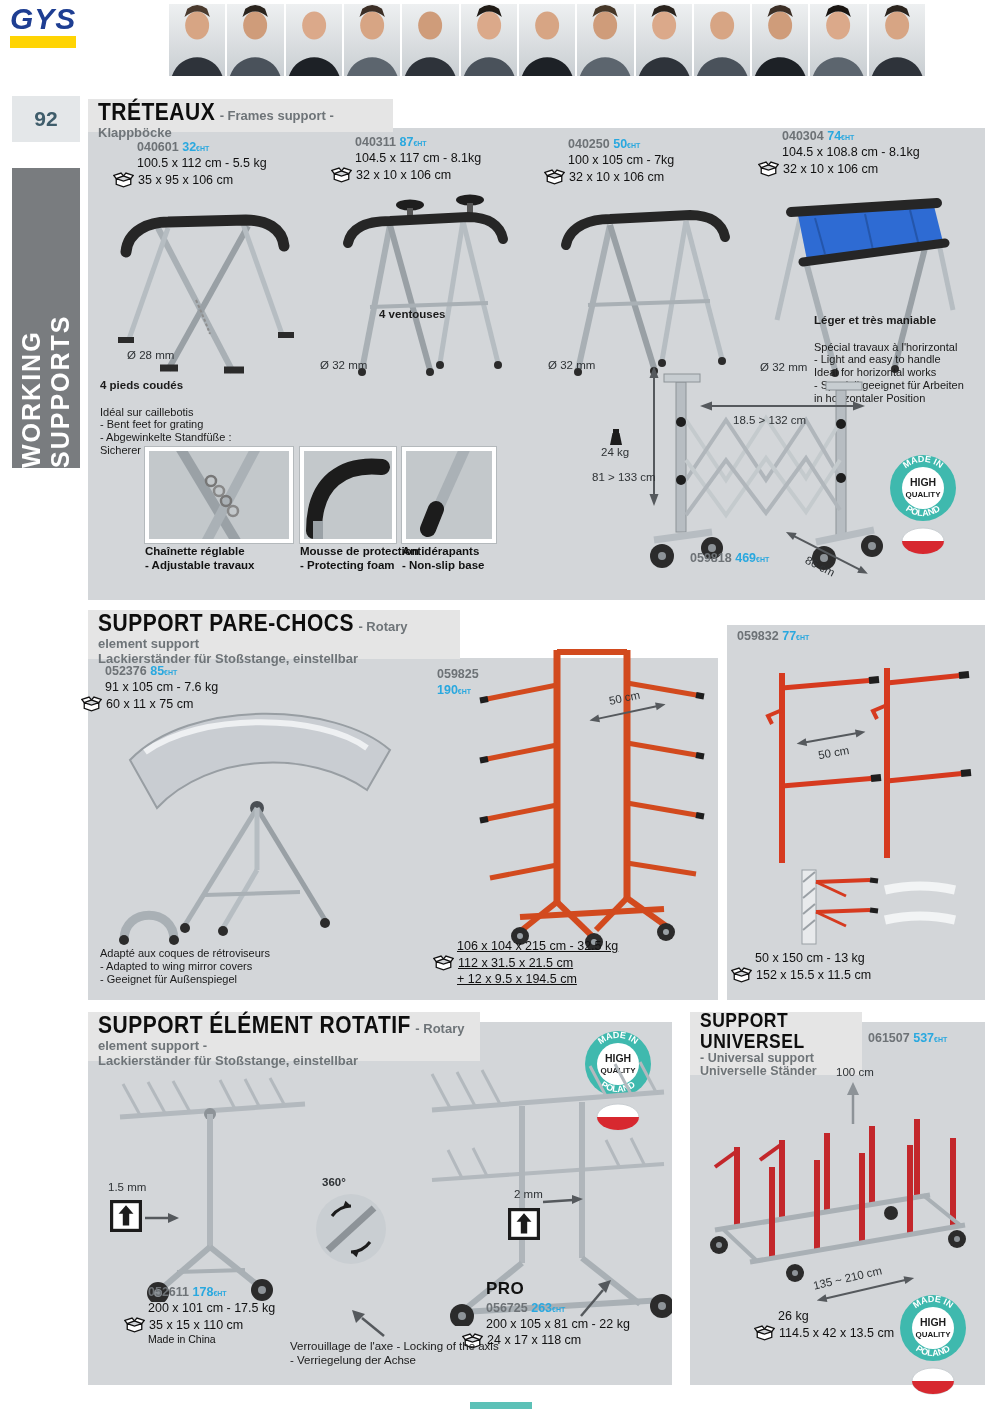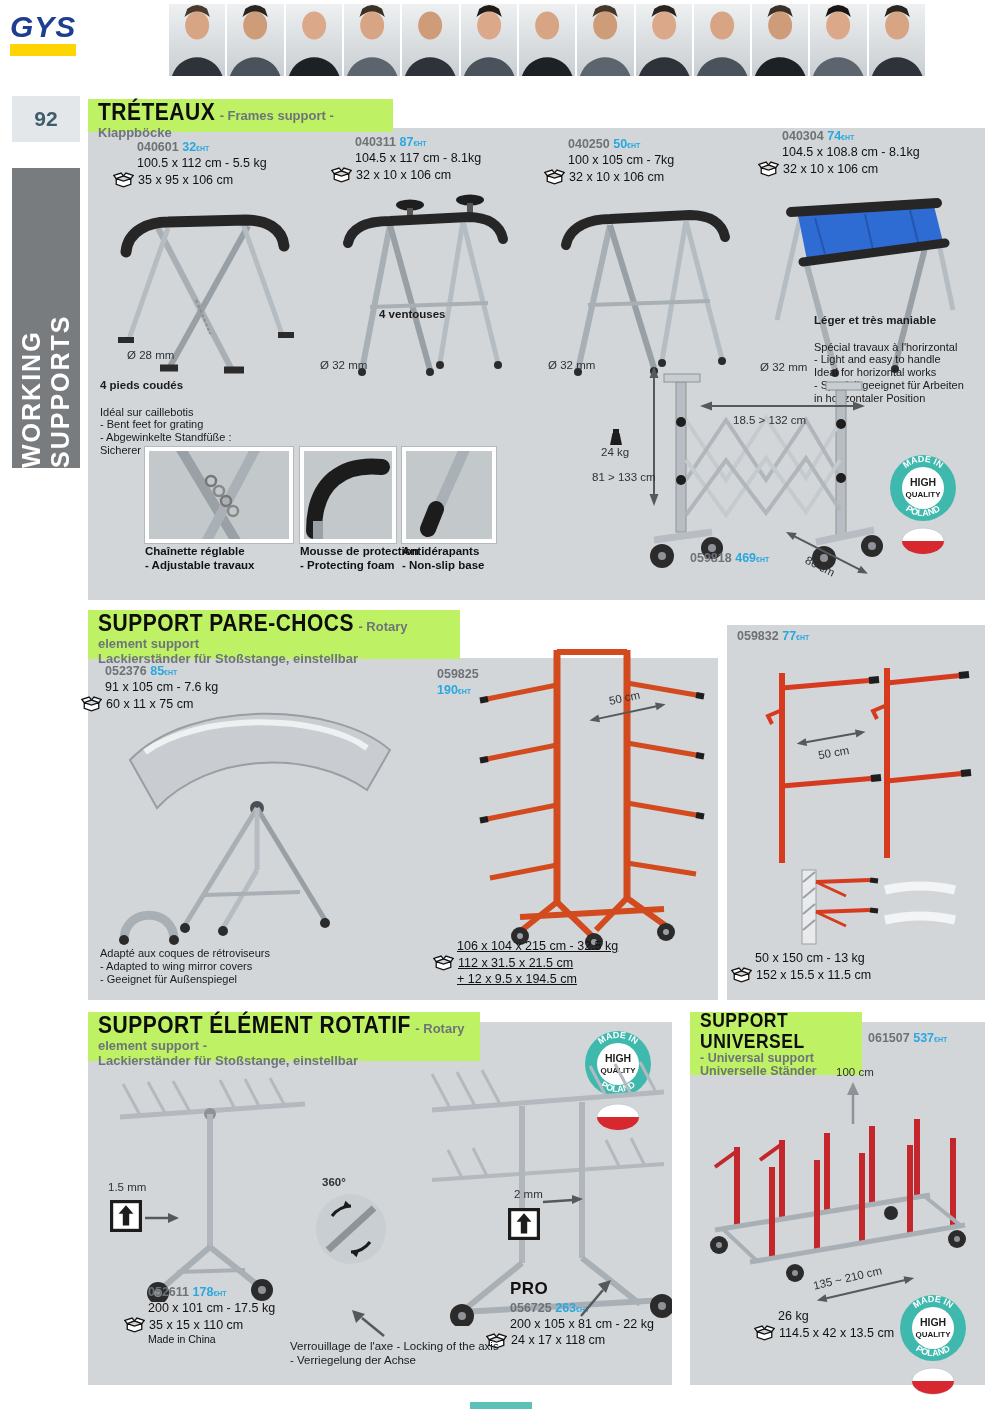--- a/index.html
+++ b/index.html
@@ -1,20 +1,20 @@
 <!DOCTYPE html>
 <html><head>
 <meta charset="utf-8">
 <style>
   html,body{margin:0;padding:0;}
   body{width:1000px;height:1414px;position:relative;background:#fff;
        font-family:"Liberation Sans","DejaVu Sans",sans-serif;color:#111;overflow:hidden;}
   .abs{position:absolute;}
   .panel{position:absolute;background:#d3d6d9;}
-  .sec-hdr{position:absolute;background:#bef264;padding:3px 10px 4px 10px;line-height:1.05;}
+  .sec-hdr{position:absolute;background:#e5e5e5;padding:3px 10px 4px 10px;line-height:1.05;}
   .sec-hdr .t{font-weight:bold;font-size:21px;color:#0d0d0d;letter-spacing:.5px;display:inline-block;transform:scaleY(1.12);transform-origin:bottom;}
   .sec-hdr .s{font-weight:bold;font-size:13px;color:#6e7478;}
   .sec-hdr .s2{font-weight:bold;font-size:13px;color:#6e7478;display:block;}
   .pinfo{position:absolute;font-size:12.5px;line-height:1.28;}
   .code{color:#6d7276;font-weight:bold;}
   .price{color:#29a8df;font-weight:bold;}
   .cur{font-size:7px;font-weight:bold;color:#29a8df;}
   .boxline{display:flex;align-items:center;gap:4px;}
   .boxline svg{flex:0 0 auto;margin-left:-24px;}
   .note{position:absolute;font-size:11px;line-height:1.18;color:#1a1a1a;white-space:pre-line;}
@@ -25,21 +25,21 @@
   .cap .t{font-weight:bold;}
   .vbanner{position:absolute;background:#797c7f;color:#fff;display:flex;align-items:center;justify-content:center;
            writing-mode:vertical-rl;transform:rotate(180deg);font-weight:bold;font-size:25px;letter-spacing:2px;}
   .pgnum{position:absolute;background:#e4e7e9;color:#3f5d6b;font-size:21px;font-weight:bold;
          display:flex;align-items:center;justify-content:center;}
   .avatars{position:absolute;left:168px;top:4px;width:758px;height:72px;display:flex;}
   .av{flex:1;margin:0 1px;background:linear-gradient(#eef0f1,#c9ced2);position:relative;overflow:hidden;}
   .av svg{position:absolute;bottom:0;left:0;width:100%;}
   .av:nth-child(4n+1){color:#2e333a;} .av:nth-child(4n+2){color:#4a525b;}
   .av:nth-child(4n+3){color:#1d2126;} .av:nth-child(4n){color:#5c656e;}
-  .logo{position:absolute;left:10px;top:12px;width:66px;height:58px;}
+  .logo{position:absolute;left:10px;top:4px;width:66px;height:58px;}
   .logo .txt{font-weight:bold;font-style:italic;font-size:30px;color:#1e3e92;letter-spacing:1px;line-height:1;}
   .logo .bar{height:12px;background:#ffd403;margin-top:2px;}
   .origin{font-size:10.5px;}
   .prolabel{font-weight:bold;font-size:17px;letter-spacing:.5px;}
   .footer-dash{position:absolute;left:470px;top:1402px;width:62px;height:7px;background:#5cc1b7;}
 </style>
 </head>
 <body>
 
 <div class="logo">
@@ -646,21 +646,21 @@
     <svg width="21" height="17" viewBox="0 0 26 20">
         <path d="M4,9 L13,12 L22,9 L22,16 L13,19 L4,16 Z" fill="#fff" stroke="#111" stroke-width="1.6"></path>
         <path d="M4,9 L1,5 L10,2 L13,5.5 Z" fill="#fff" stroke="#111" stroke-width="1.6"></path>
         <path d="M22,9 L25,5 L16,2 L13,5.5 Z" fill="#fff" stroke="#111" stroke-width="1.6"></path>
       </svg>
     <span>35 x 15 x 110 cm</span>
     </div>
   <div class="origin">Made in China</div>
 </div>
 
-<div class="pinfo" style="left:486px;top:1278px;margin-left:24px;">
+<div class="pinfo" style="left:486px;top:1278px;">
   <div class="prolabel">PRO</div>
   <div><span class="code">056725</span>
    <span class="price"><span>263</span><span class="cur">€HT</span></span></div>
   <div>200 x 105 x 81 cm - 22 kg</div>
   <div class="boxline">
     <svg width="21" height="17" viewBox="0 0 26 20">
         <path d="M4,9 L13,12 L22,9 L22,16 L13,19 L4,16 Z" fill="#fff" stroke="#111" stroke-width="1.6"></path>
         <path d="M4,9 L1,5 L10,2 L13,5.5 Z" fill="#fff" stroke="#111" stroke-width="1.6"></path>
         <path d="M22,9 L25,5 L16,2 L13,5.5 Z" fill="#fff" stroke="#111" stroke-width="1.6"></path>
       </svg>

